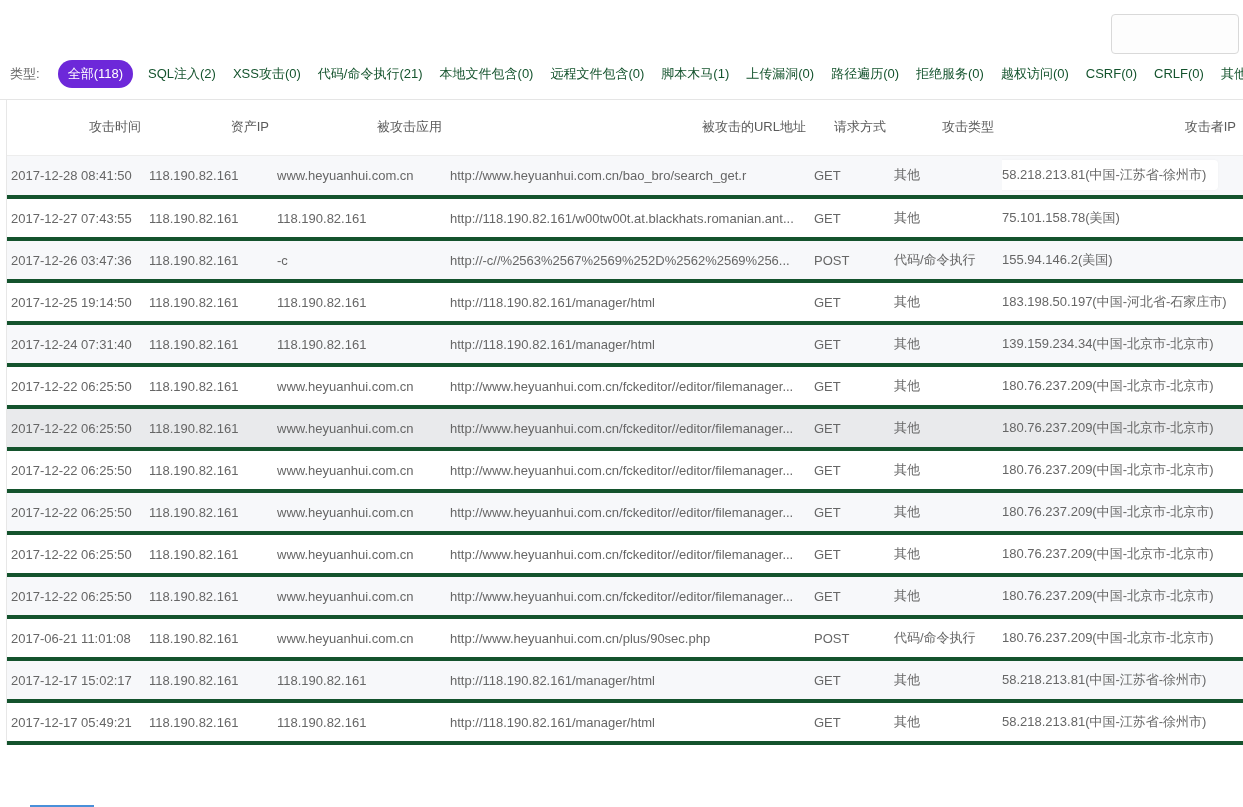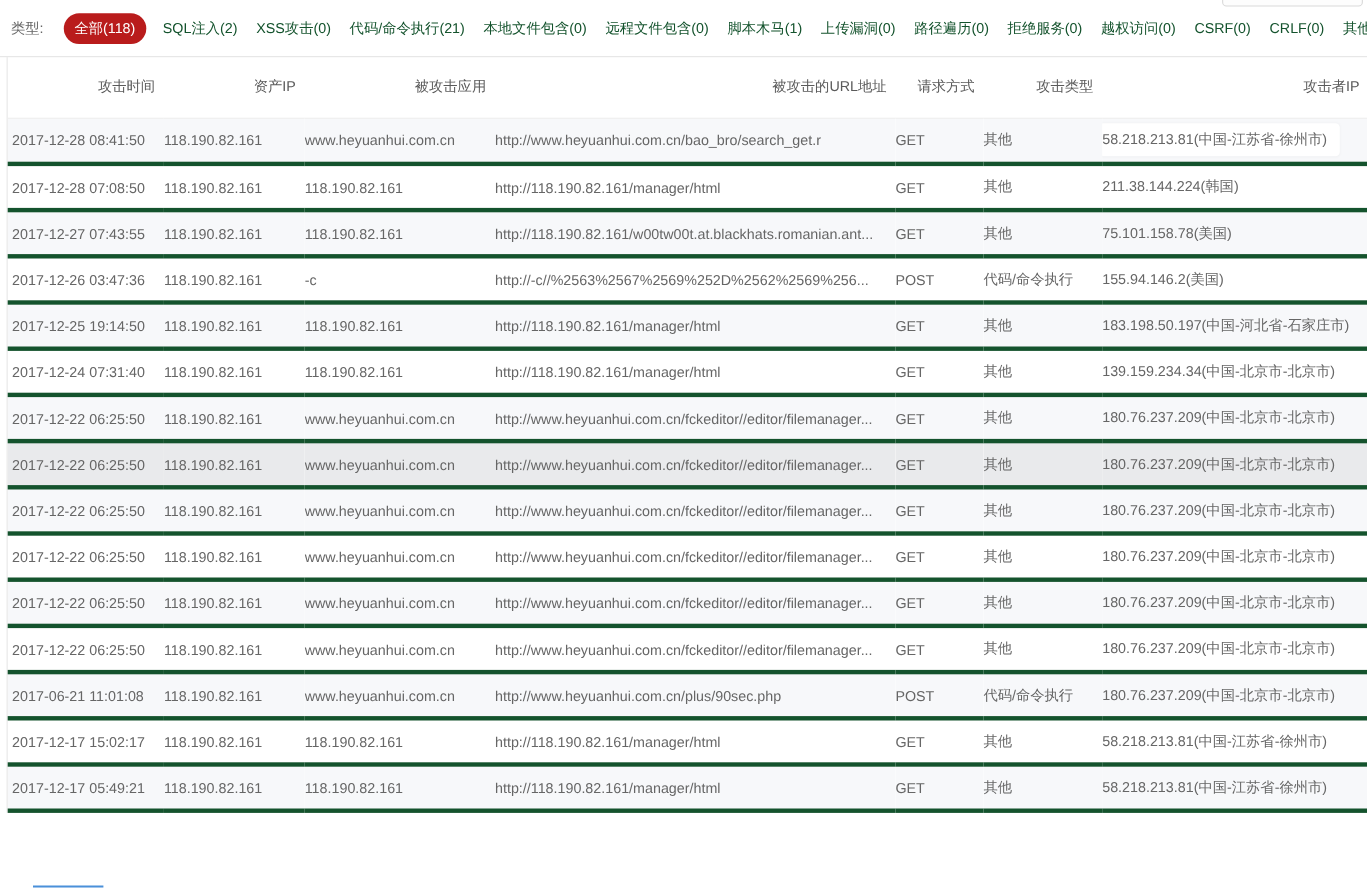--- a/index.html
+++ b/index.html
@@ -8,31 +8,32 @@
 
   
   .filter-bar {
     height: 52px;
     display: flex;
     align-items: center;
     padding-left: 10px;
     border-bottom: 1px solid #e5e5e5;
     font-size: 13px;
     position: relative;
+    margin-top: 48px;
   }
   .filter-label { color: #666; margin-right: 18px; flex: none; }
   .tabs { display: flex; align-items: center; gap: 13px; flex-wrap: nowrap; }
   .tab {
     color: #14532d;
     padding: 5px 2px;
     white-space: nowrap;
     cursor: pointer;
   }
   .tab.selected {
-    background: #b91c1c;
+    background: #6d28d9;
     color: #fff;
     padding: 5px 10px;
     border-radius: 14px;
   }
   
   .cutoff-btn {
     position: absolute;
     top: -34px;
     right: 4px;
     width: 128px;
@@ -148,29 +149,20 @@
         <tr>
     <td>2017-12-28 08:41:50</td>
     <td>118.190.82.161</td>
     <td>www.heyuanhui.com.cn</td>
     <td>http://www.heyuanhui.com.cn/bao_bro/search_get.r</td>
     <td>GET</td>
     <td>其他</td>
     <td><span class="ip-text boxed">58.218.213.81(中国-江苏省-徐州市)</span></td>
   </tr>
         <tr>
-    <td>2017-12-28 07:08:50</td>
-    <td>118.190.82.161</td>
-    <td>118.190.82.161</td>
-    <td>http://118.190.82.161/manager/html</td>
-    <td>GET</td>
-    <td>其他</td>
-    <td><span class="ip-text">211.38.144.224(韩国)</span></td>
-  </tr>
-        <tr>
     <td>2017-12-27 07:43:55</td>
     <td>118.190.82.161</td>
     <td>118.190.82.161</td>
     <td>http://118.190.82.161/w00tw00t.at.blackhats.romanian.ant...</td>
     <td>GET</td>
     <td>其他</td>
     <td><span class="ip-text">75.101.158.78(美国)</span></td>
   </tr>
         <tr>
     <td>2017-12-26 03:47:36</td>

